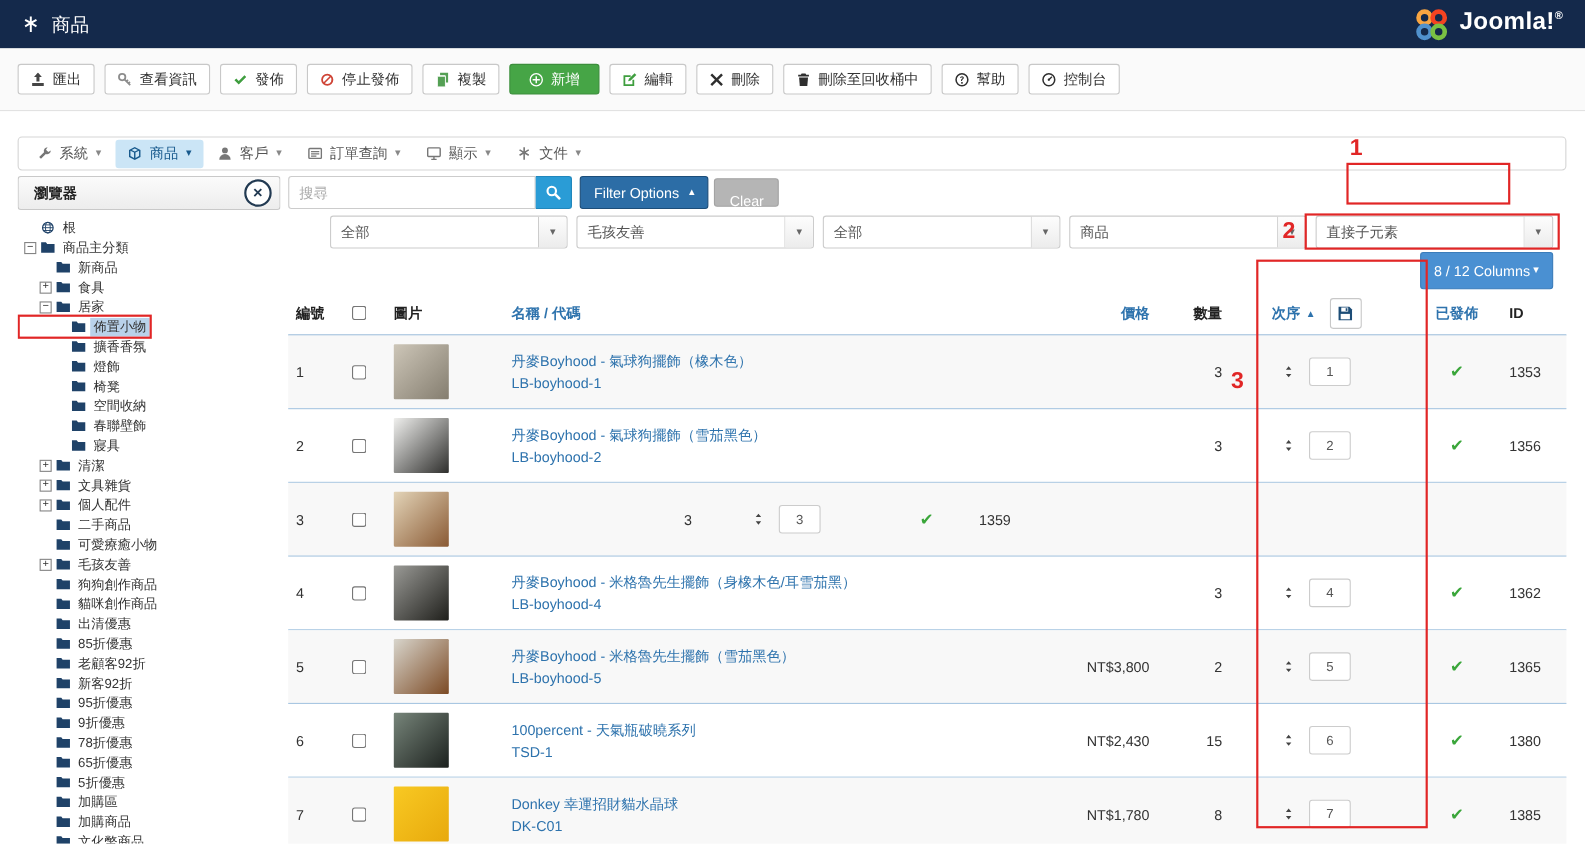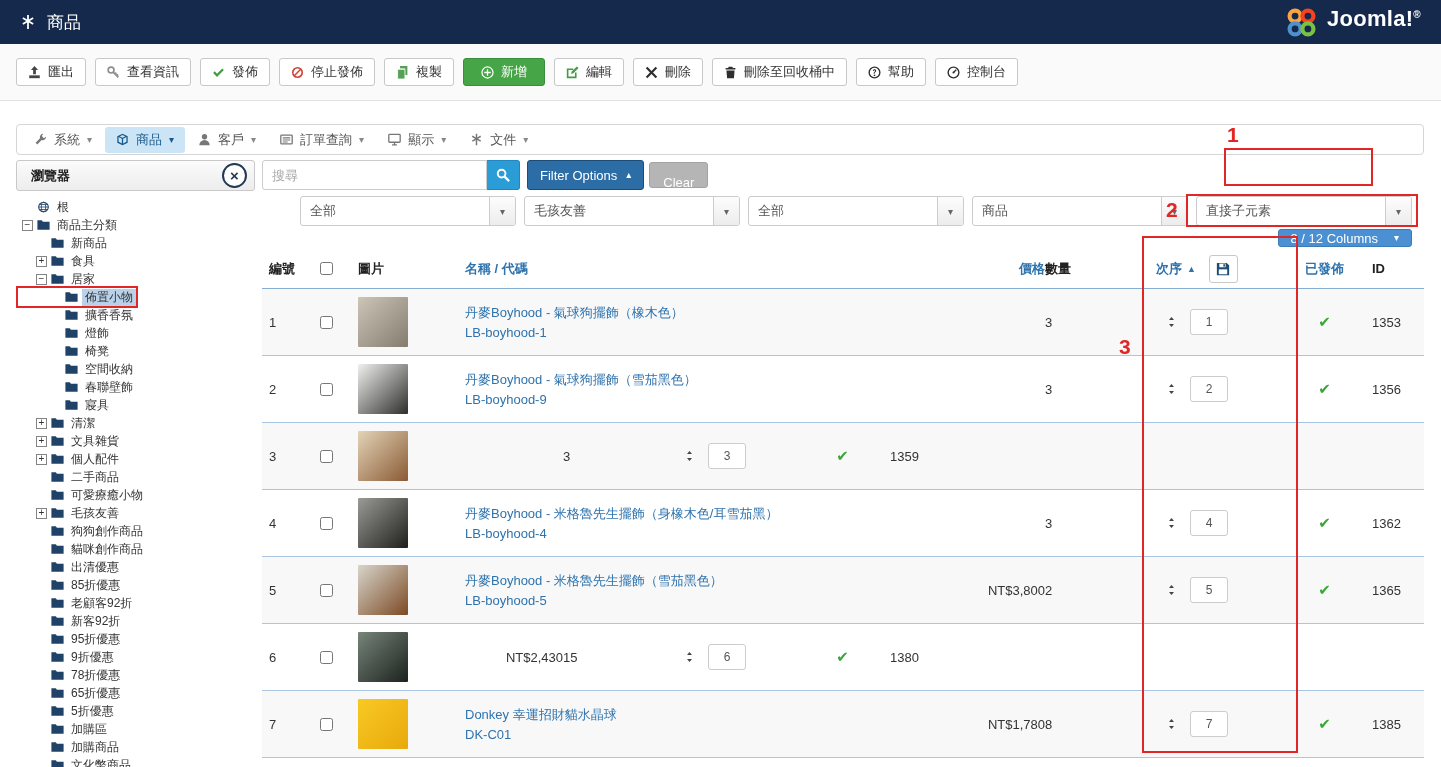--- a/index.html
+++ b/index.html
@@ -57,35 +57,35 @@
 .search-input::placeholder{color:#a9a9a9}
 .search-btn{width:33px;height:30px;background:#2a9cd6;border:1px solid #2187bc;border-left:none;border-radius:0 3px 3px 0;color:#fff;display:flex;align-items:center;justify-content:center;cursor:pointer}
 .search-btn svg{width:14px;height:14px}
 .filter-btn{margin-left:7px;height:30px;display:flex;align-items:center;gap:9px;background:#2c6da6;border:1px solid #1c4d79;border-radius:3px;color:#fff;padding:0 12px;font-size:13px;cursor:pointer}
 .clear-btn{margin-left:5px;height:24px;background:#b5b5b5;border:1px solid #a3a3a3;border-radius:3px;color:#fff;padding:12px 13px;font-size:13px;cursor:pointer}
 .caret-up,.caret-down{font-size:10px;line-height:1}
 .filter-row{display:flex;gap:8px;margin:6px 12px 0 38px;height:30px}
 .select{flex:1;border:1px solid #ccc;border-radius:3px;background:#fff;display:flex;align-items:center;justify-content:space-between;padding-left:9px;color:#555;cursor:pointer}
 .select-caret{width:26px;align-self:stretch;border-left:1px solid #ccc;background:linear-gradient(#fdfdfd,#ececec);display:flex;align-items:center;justify-content:center;color:#666;border-radius:0 2px 2px 0;font-size:10px}
 .columns-row{display:flex;justify-content:flex-end;margin:3px 12px 0 0}
-.columns-btn{height:18px;background:#4a90d2;border:1px solid #3a7cba;border-radius:3px;color:#fff;display:flex;align-items:center;gap:16px;padding:0 12px;font-size:13px;cursor:pointer}
+.columns-btn{height:34px;background:#4a90d2;border:1px solid #3a7cba;border-radius:3px;color:#fff;display:flex;align-items:center;gap:3px;padding:0 12px;font-size:13px;cursor:pointer}
 
 
 .table{margin-top:2px}
 .thead,.trow{display:flex;align-items:center}
 .thead{height:40px;border-bottom:1px solid #86aed2;font-weight:bold;color:#222}
 .trow{height:67px;border-bottom:1px solid #a9c7e2}
 .trow:nth-child(odd){background:#f8f8f8}
 .col{flex:none}
 .col-num{width:42px;padding-left:7px}
 .col-check{width:44px;display:flex;justify-content:center}
 .col-img{width:105px;padding-left:10px}
 .col-name{flex:1;min-width:0;padding-left:12px;display:flex;flex-direction:column;gap:3px;justify-content:center}
 .col-price{width:110px;text-align:right}
-.col-qty{width:72px;text-align:left;padding-right:6px}
+.col-qty{width:72px;text-align:right;padding-right:6px}
 .col-order{width:160px;display:flex;align-items:center;justify-content:center;gap:13px}
 .col-pub{width:95px;display:flex;justify-content:center}
 .col-id{width:52px;text-align:left;padding-right:10px}
 .thead .col-name,.thead .col-price,.thead .col-pub{color:#2e73ad;cursor:pointer}
 .hdr-order-label{color:#2e73ad;cursor:pointer}
 .sort-asc{color:#2e73ad;font-size:9px;margin-left:-8px}
 .save-btn{width:29px;height:28px;background:#fff;border:1px solid #c8c8c8;border-radius:3px;display:flex;align-items:center;justify-content:center;cursor:pointer;color:#1d4d77}
 .save-btn svg{width:14px;height:14px}
 .thumb{width:50px;height:50px;border-radius:1px}
 .pname,.psku{color:#2e73ad;cursor:pointer;text-decoration:none;font-size:13px;line-height:17px;width:max-content}
@@ -697,21 +697,21 @@
         <div class="trow">
           <div class="col col-num">2</div>
           <div class="col col-check">
             <input type="checkbox" style="">
           </div>
           <div class="col col-img">
             <div class="thumb" style="background: linear-gradient(135deg, rgb(240, 240, 238) 0%, rgb(46, 46, 44) 100%);"></div>
           </div>
           <div class="col col-name">
             <a class="pname">丹麥Boyhood - 氣球狗擺飾（雪茄黑色）</a>
-            <a class="psku">LB-boyhood-9</a>
+            <a class="psku">LB-boyhood-2</a>
           </div>
           <div class="col col-price"></div>
           <div class="col col-qty">3</div>
           <div class="col col-order">
             <span class="handle">
               <svg viewBox="0 0 16 16" fill="currentColor">
                 <path d="M8 .8l3.6 4.4H4.4zM8 15.2l-3.6-4.4h7.2z"></path>
               </svg>
             </span>
             <input class="order-input" value="2" style="">
@@ -799,20 +799,24 @@
           <div class="col col-id">1365</div>
         </div>
         <div class="trow">
           <div class="col col-num">6</div>
           <div class="col col-check">
             <input type="checkbox" style="">
           </div>
           <div class="col col-img">
             <div class="thumb" style="background: linear-gradient(135deg, rgb(119, 133, 122) 0%, rgb(28, 33, 30) 100%);"></div>
           </div>
+          <div class="col col-name">
+            <a class="pname">100percent - 天氣瓶破曉系列</a>
+            <a class="psku">TSD-1</a>
+          </div>
           <div class="col col-price">NT$2,430</div>
           <div class="col col-qty">15</div>
           <div class="col col-order">
             <span class="handle">
               <svg viewBox="0 0 16 16" fill="currentColor">
                 <path d="M8 .8l3.6 4.4H4.4zM8 15.2l-3.6-4.4h7.2z"></path>
               </svg>
             </span>
             <input class="order-input" value="6" style="">
           </div>

